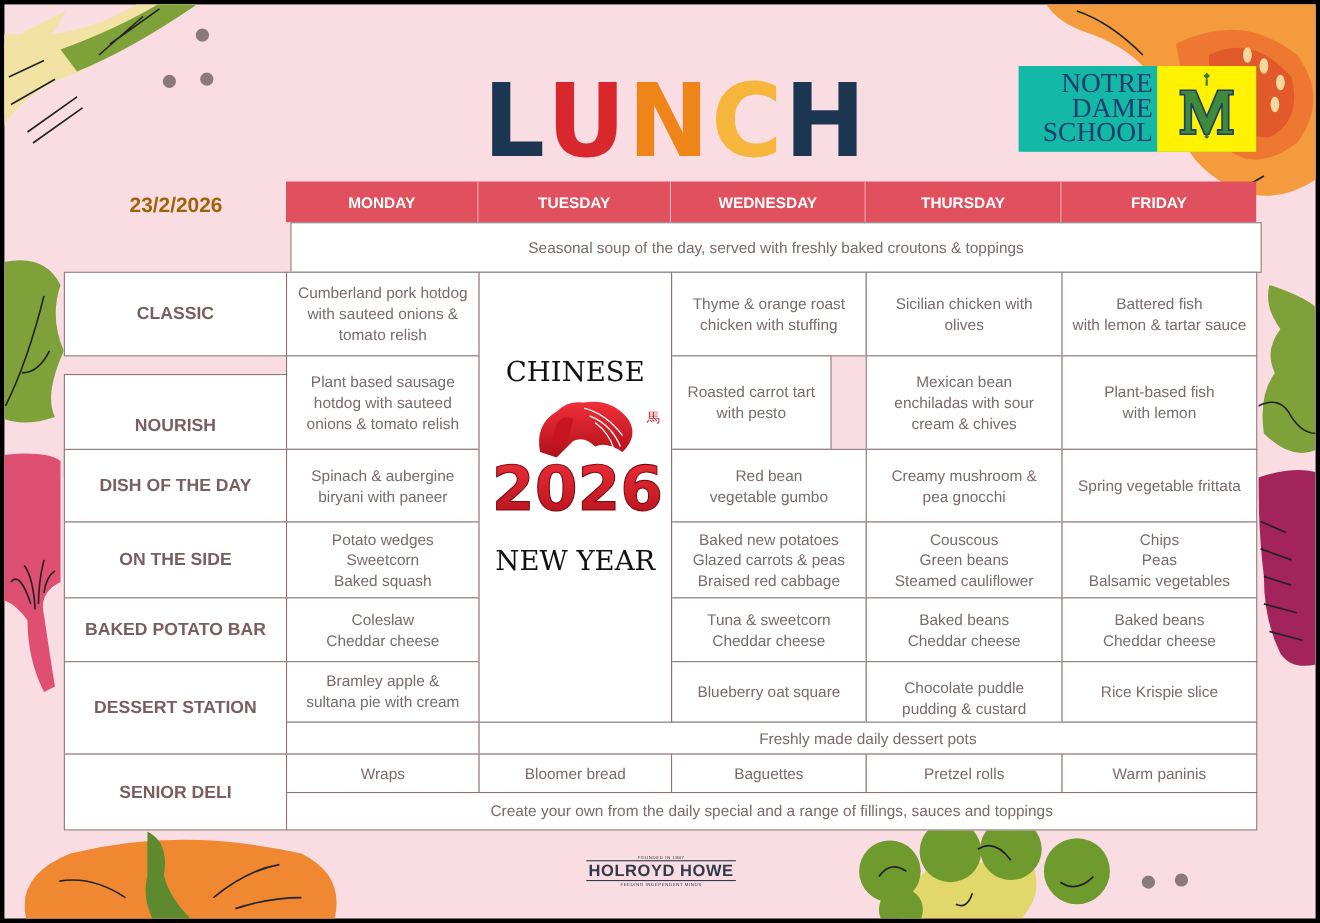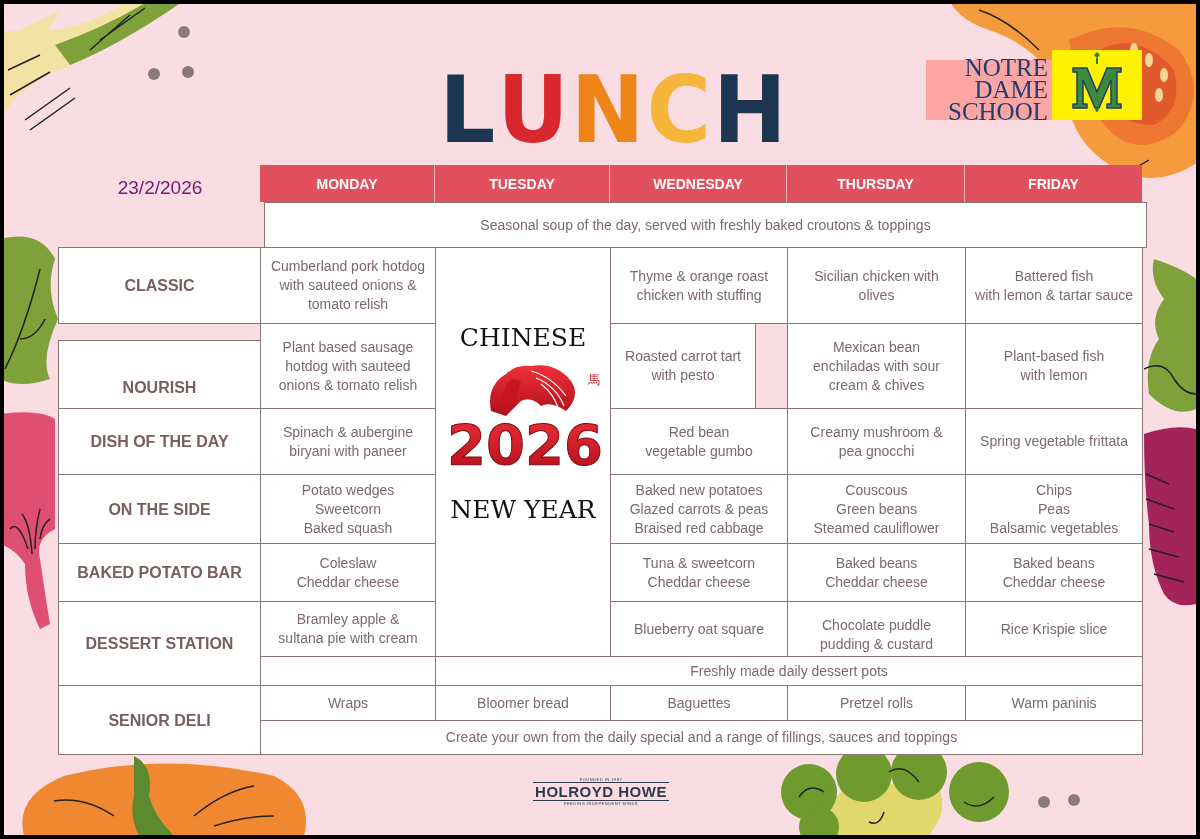--- a/index.html
+++ b/index.html
@@ -11,36 +11,36 @@
   }
   .deco { position: absolute; }
   .title {
     position: absolute; left: 440px; top: 60px; width: 340px; height: 92px;
     display: flex; justify-content: center; align-items: center;
     font-family: "DejaVu Sans", sans-serif; font-weight: bold; font-size: 88px;
     letter-spacing: 2px; line-height: 1;
   }
   .title span { display: inline-block; transform: scaleY(1.05); }
   .logo {
-    position: absolute; left: 922px; top: 56px; width: 216px; height: 60px;
-    display: flex; background: #fca5a5; align-items: flex-end;
+    position: absolute; left: 922px; top: 56px; width: 216px; height: 78px;
+    display: flex; background: #14b8a6;
   }
   .logo-text {
     width: 126px; height: 100%; display: flex; flex-direction: column;
     justify-content: center; align-items: flex-end; padding-right: 4px;
     font-family: "Liberation Serif", "DejaVu Serif", serif; color: #1f3e6e;
     font-size: 25px; line-height: 22px;
   }
   .logo-mark {
     flex: 1; background: #fff200; display: flex; align-items: center; justify-content: center;
   }
   .date {
     position: absolute; left: 56px; top: 166px; width: 200px; height: 36px;
     display: flex; align-items: center; justify-content: center;
-    font-weight: normal; font-size: 19px; color: #701a75;
+    font-weight: bold; font-size: 19px; color: #a16207;
   }
   .grid {
     position: absolute; left: 0; top: 0; width: 1192px; height: 831px;
   }
   .cell {
     position: absolute; background: #fff; border: 1px solid #8a7575;
     display: flex; align-items: center; justify-content: center; text-align: center;
     color: #7b6a6a; font-size: 14px; line-height: 19px; padding: 0 4px;
     white-space: pre-line;
   }

